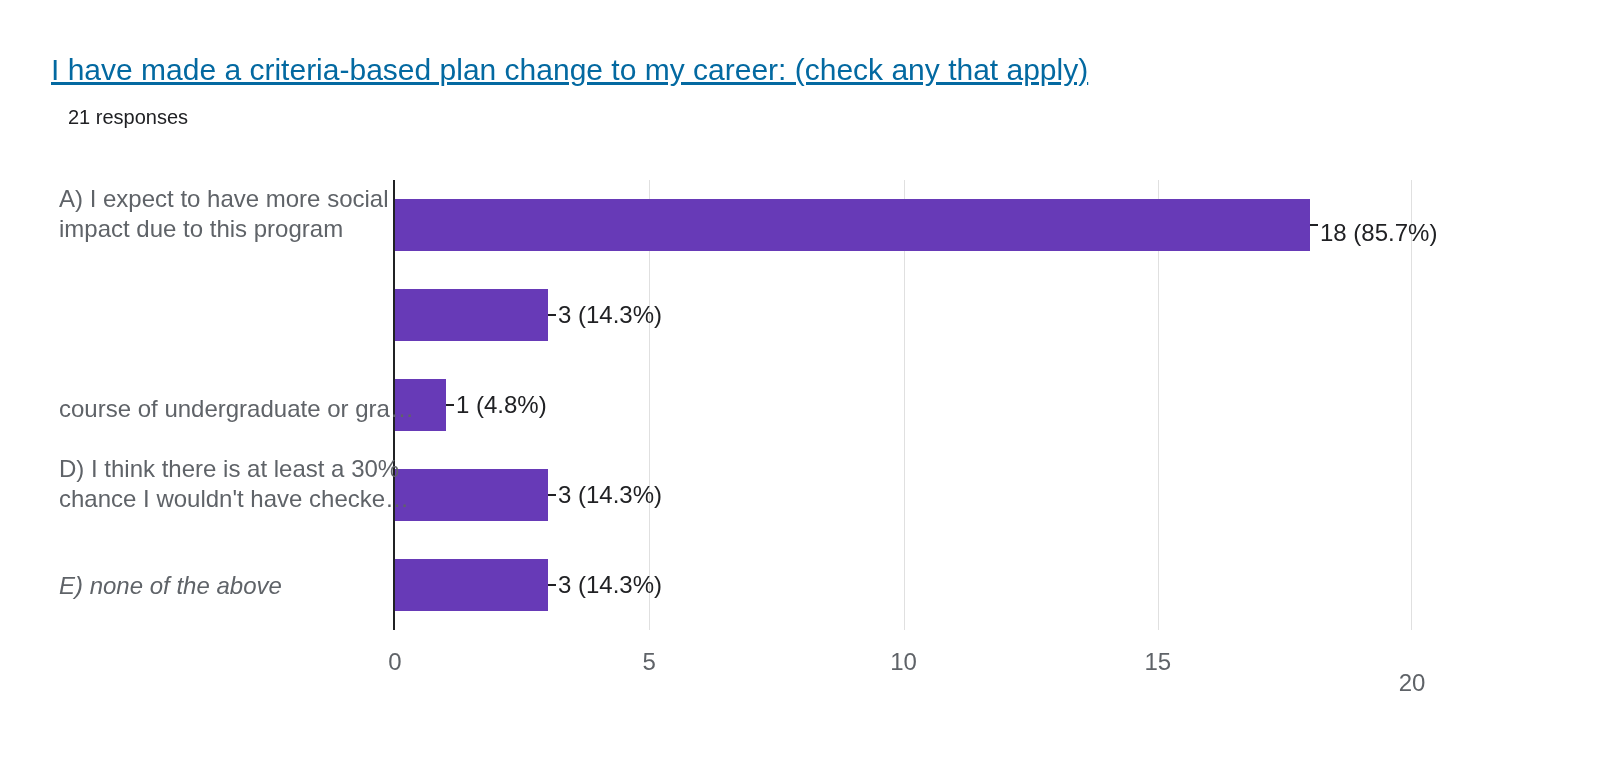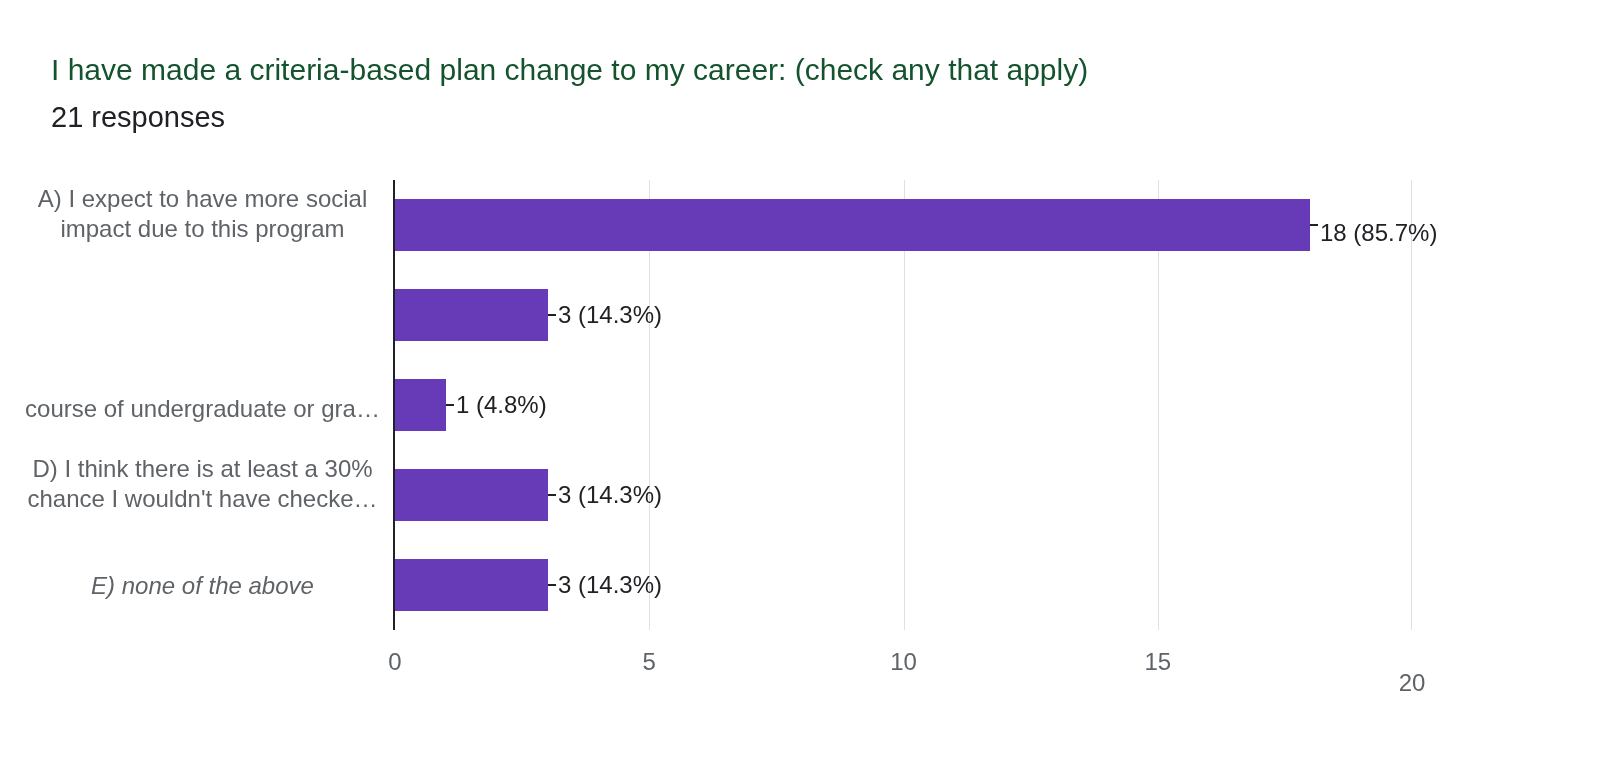--- a/index.html
+++ b/index.html
@@ -16,28 +16,29 @@
     position:relative;
     width:1600px;
     height:761px;
   }
   .title{
     position:absolute;
     left:51px;
     top:52px;
     font-size:30px;
     line-height:36px;
-    color:#14532d;
+    color:#0369a1;
     letter-spacing:0px;
+    text-decoration:underline;
   }
   .subtitle{
     position:absolute;
-    left:51px;
+    left:68px;
     top:102px;
-    font-size:29px;
+    font-size:20px;
     line-height:30px;
     color:#202124;
   }
   .plot{
     position:absolute;
     left:393px;
     top:180px;
     width:1017px;
     height:450px;
     border-left:2px solid #202124;
@@ -70,23 +71,23 @@
     position:absolute;
     top:648px;
     font-size:24px;
     line-height:28px;
     color:#5f6368;
     text-align:center;
     transform:translateX(-50%);
   }
   .catlabel{
     position:absolute;
-    right:1215px; 
+    right:1176px; 
     width:365px;
-    text-align:center;
+    text-align:left;
     font-size:24px;
     line-height:30px;
     color:#5f6368;
   }
   .dash{
     position:absolute;
     width:8px;
     height:2px;
     background:#202124;
   }

